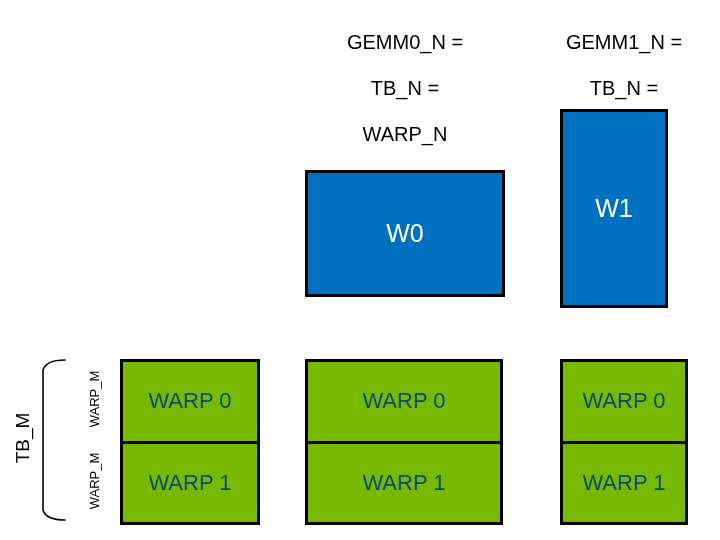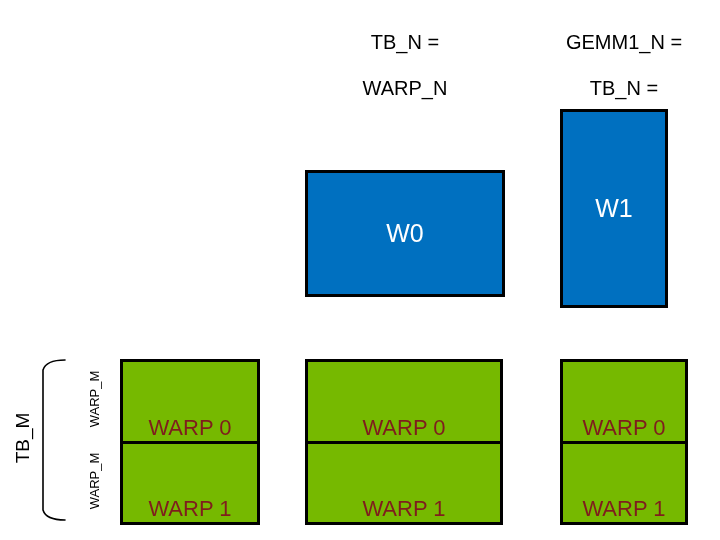--- a/index.html
+++ b/index.html
@@ -18,36 +18,37 @@
     display:flex;align-items:center;justify-content:center;
     color:#fff;font-size:25px;
   }
   .greencol{
     border:3px solid #000;background:#000;
     display:flex;flex-direction:column;
     top:359px;height:166px;
   }
   .greenrow{
     height:80px;background:var(--green);
-    display:flex;align-items:flex-end;justify-content:center;
-    color:#7f1d1d;font-size:22px;
+    display:flex;align-items:center;justify-content:center;
+    color:#0c4a6e;font-size:22px;
   }
   .greenrow.first{border-bottom:3px solid #000;}
   .vlabel{
     position:absolute;white-space:nowrap;color:#000;
     transform:translate(-50%,-50%) rotate(-90deg);
   }
   .tbm{font-size:19px;}
   .warpm{font-size:13px;}
   svg.bracket{position:absolute;left:36px;top:352px;overflow:visible;}
 </style>
 </head>
 <body style="--blue: #0070C0; --green: #76B900;">
 
 <div class="abs header" style="left:305px;">
+  <span class="hline">GEMM0_N =</span>
   <span class="hline">TB_N =</span>
   <span class="hline">WARP_N</span>
 </div>
 <div class="abs header" style="left:524px;">
   <span class="hline">GEMM1_N =</span>
   <span class="hline">TB_N =</span>
   <span class="hline">WARP_N</span>
 </div>
 
 <div class="abs bluebox" style="left:305px;top:170px;width:200px;height:127px;">

